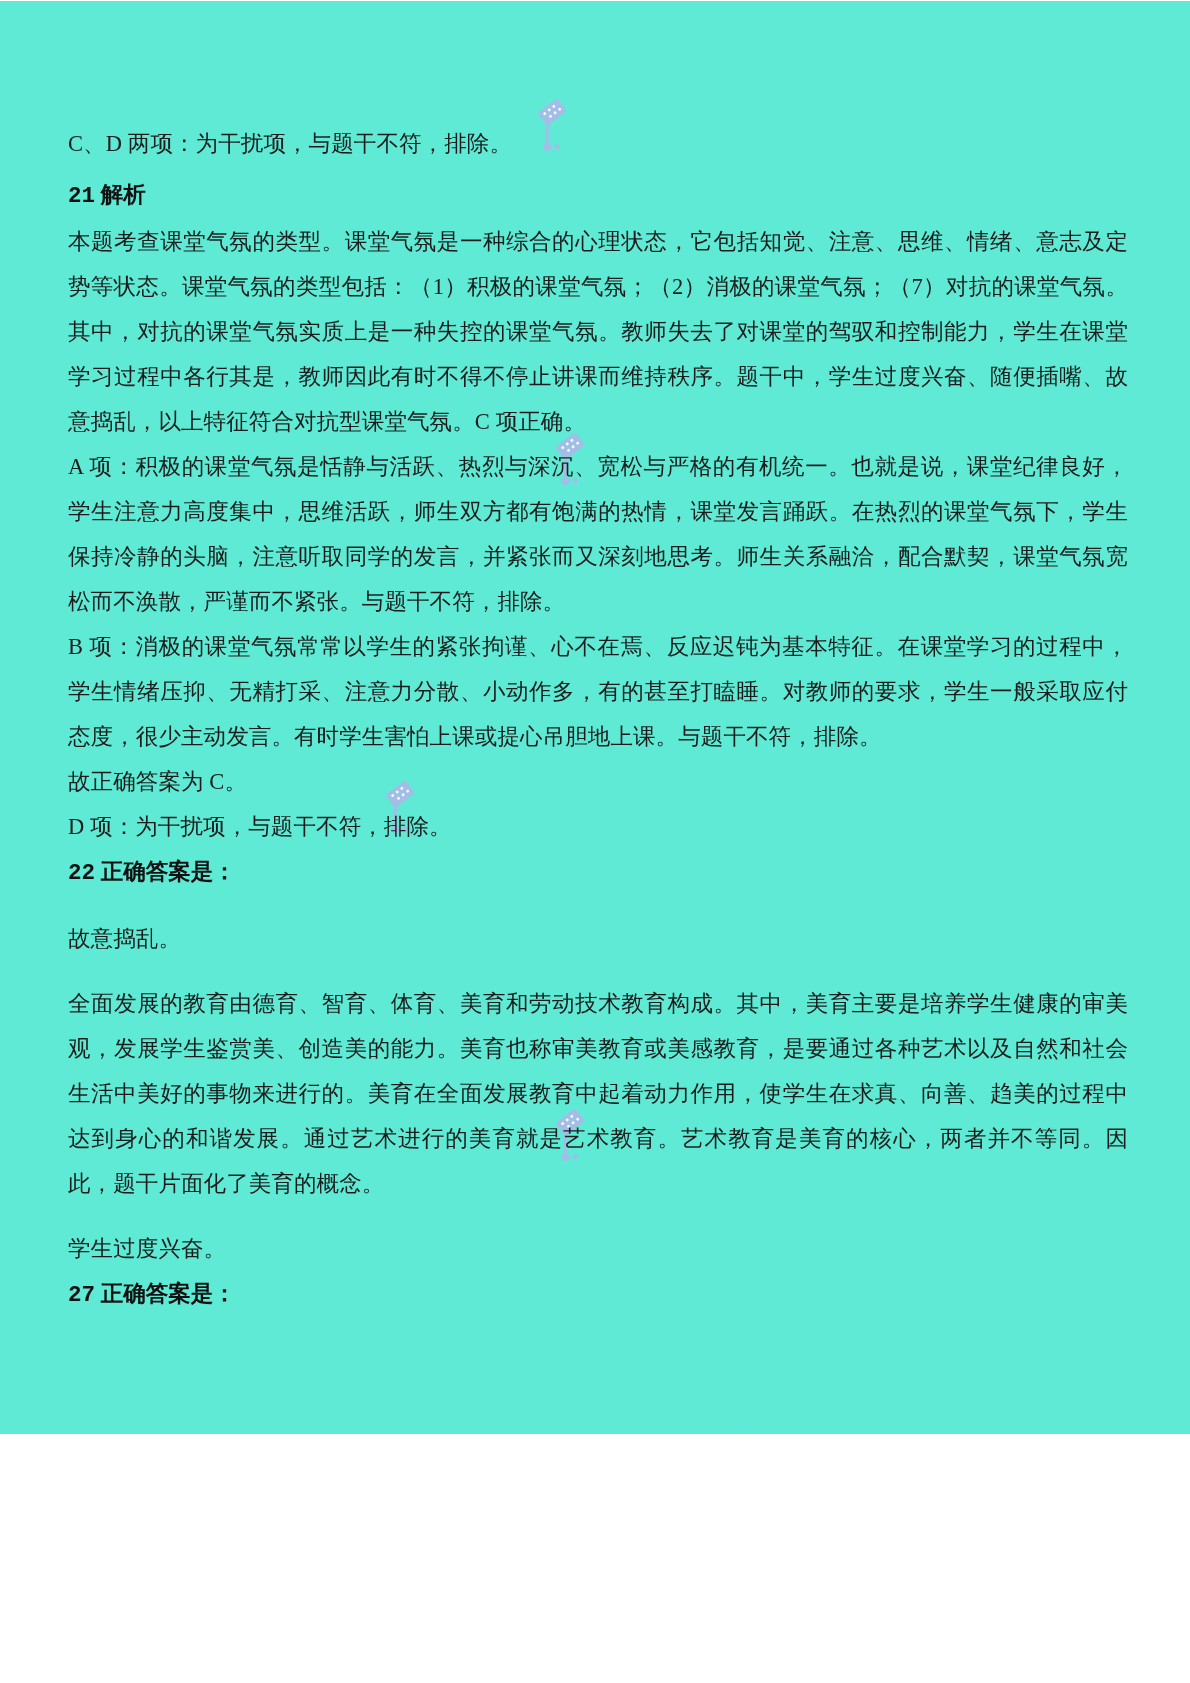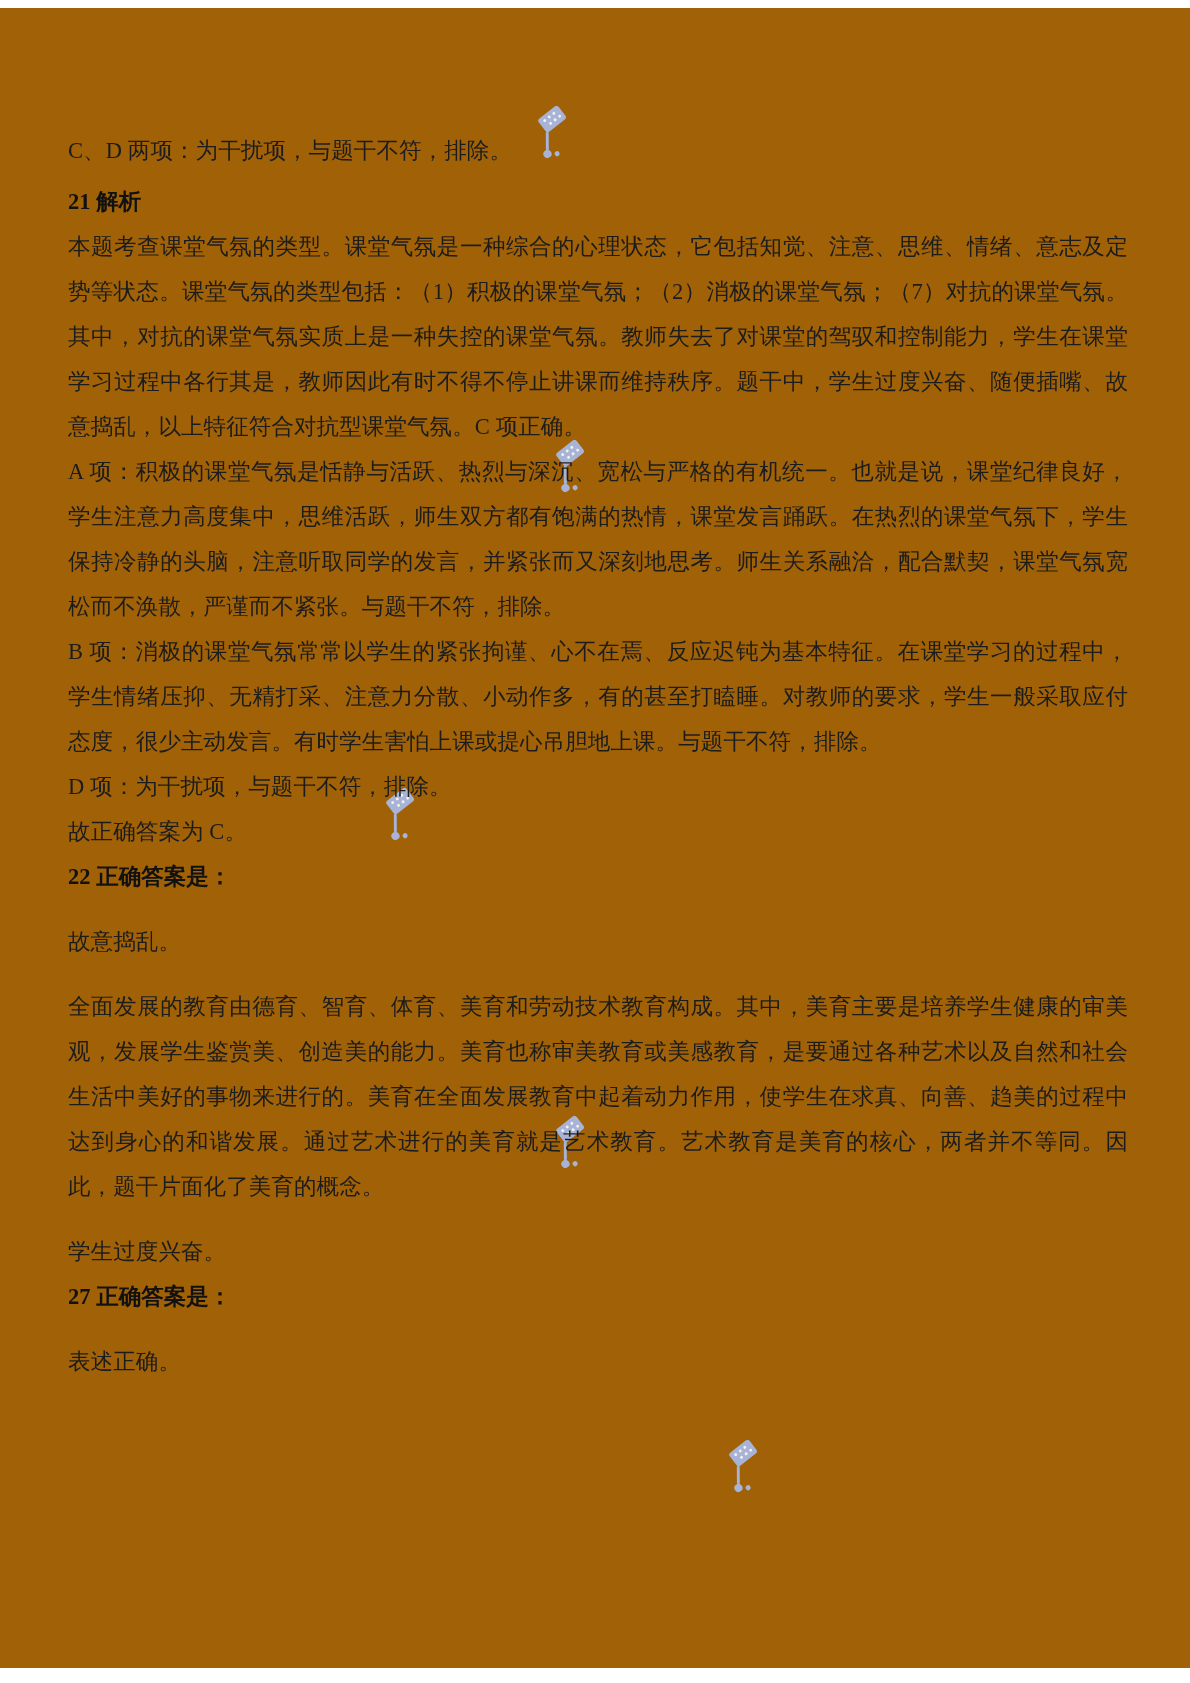--- a/index.html
+++ b/index.html
@@ -8,23 +8,23 @@
     padding: 0;
     background: #ffffff;
   }
   body {
     font-family: "Liberation Serif", "DejaVu Serif", serif;
     color: #1a1a1a;
   }
   .page {
     position: relative;
     width: 1190px;
-    height: 1660px;
-    margin: 8px auto;
-    background: #a16207;
+    height: 1433px;
+    margin: 1px auto;
+    background: #5eead4;
     overflow: hidden;
     box-sizing: border-box;
   }
   .content {
     position: absolute;
     left: 68px;
     top: 120px;
     width: 1060px;
   }
   
@@ -44,20 +44,21 @@
   .gap-md { height: 20px; }
 
   .heading {
     font-size: 22.5px;
     line-height: 45px;
     margin: 0;
     color: #111;
   }
   .heading .num {
     font-weight: bold;
+    font-family: Liberation Mono, monospace;
   }
   .heading .htxt {
     font-weight: bold;
   }
   .heading.plain .htxt {
     font-weight: bold;
   }
 
   
   .wm {
@@ -177,22 +178,22 @@
     <div class="gap-sm"></div>
 
     <h2 class="heading">
       <span class="num">21</span>
       <span class="htxt">解析</span>
     </h2>
 
     <p class="para">本题考查课堂气氛的类型。课堂气氛是一种综合的心理状态，它包括知觉、注意、思维、情绪、意志及定势等状态。课堂气氛的类型包括：（1）积极的课堂气氛；（2）消极的课堂气氛；（7）对抗的课堂气氛。其中，对抗的课堂气氛实质上是一种失控的课堂气氛。教师失去了对课堂的驾驭和控制能力，学生在课堂学习过程中各行其是，教师因此有时不得不停止讲课而维持秩序。题干中，学生过度兴奋、随便插嘴、故意捣乱，以上特征符合对抗型课堂气氛。C 项正确。</p>
     <p class="para">A 项：积极的课堂气氛是恬静与活跃、热烈与深沉、宽松与严格的有机统一。也就是说，课堂纪律良好，学生注意力高度集中，思维活跃，师生双方都有饱满的热情，课堂发言踊跃。在热烈的课堂气氛下，学生保持冷静的头脑，注意听取同学的发言，并紧张而又深刻地思考。师生关系融洽，配合默契，课堂气氛宽松而不涣散，严谨而不紧张。与题干不符，排除。</p>
     <p class="para">B 项：消极的课堂气氛常常以学生的紧张拘谨、心不在焉、反应迟钝为基本特征。在课堂学习的过程中，学生情绪压抑、无精打采、注意力分散、小动作多，有的甚至打瞌睡。对教师的要求，学生一般采取应付态度，很少主动发言。有时学生害怕上课或提心吊胆地上课。与题干不符，排除。</p>
+    <p class="para single">故正确答案为 C。</p>
     <p class="para single">D 项：为干扰项，与题干不符，排除。</p>
-    <p class="para single">故正确答案为 C。</p>
 
     <h2 class="heading plain">
       <span class="num">22</span>
       <span class="htxt">正确答案是：</span>
     </h2>
 
     <div class="gap-md"></div>
     <p class="para single">故意捣乱。</p>
     <div class="gap-md"></div>
 
@@ -200,16 +201,15 @@
 
     <div class="gap-md"></div>
     <p class="para single">学生过度兴奋。</p>
 
     <h2 class="heading plain">
       <span class="num">27</span>
       <span class="htxt">正确答案是：</span>
     </h2>
 
     <div class="gap-md"></div>
-    <p class="para single">表述正确。</p>
 
   </div>
 </div>
 
 </body></html>

